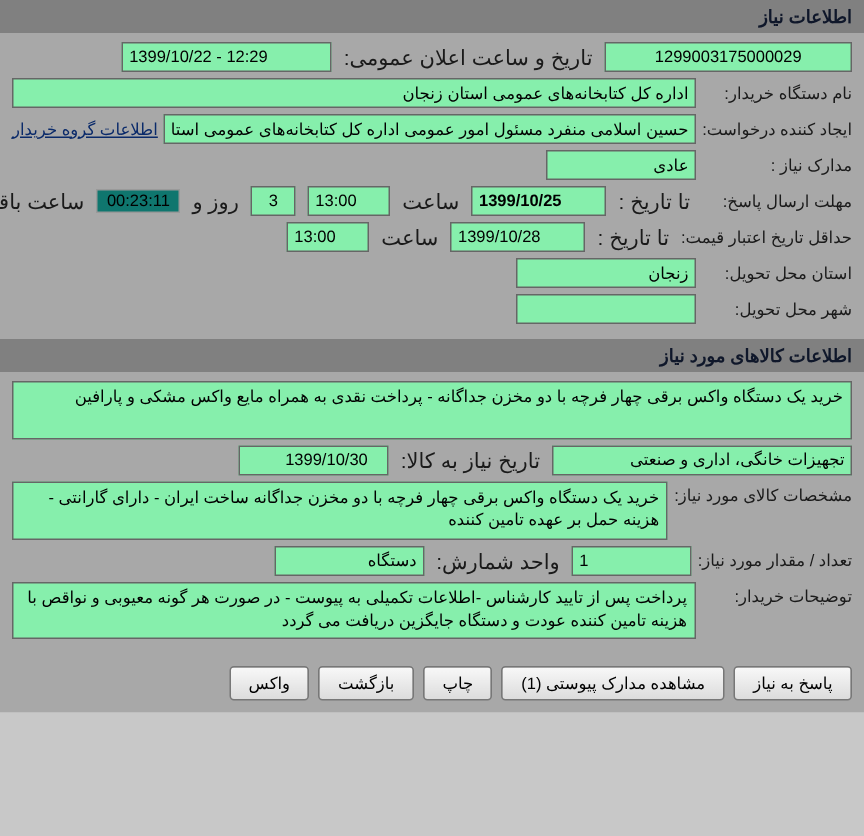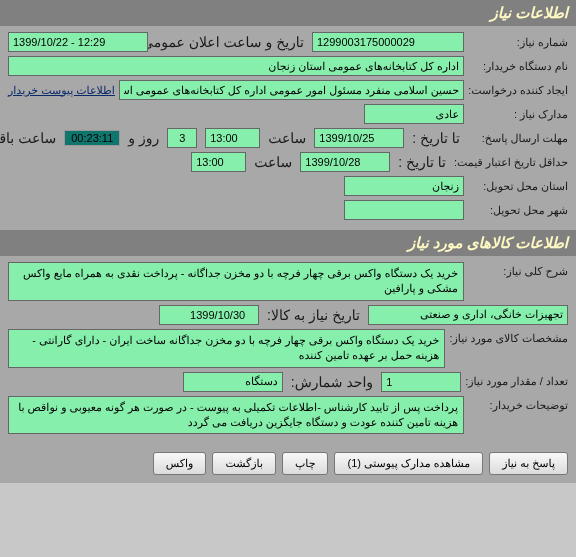--- a/index.html
+++ b/index.html
@@ -5,25 +5,24 @@
   * { box-sizing: border-box; margin: 0; padding: 0; }
   body {
     font-family: Tahoma, Arial, sans-serif;
     font-size: 11px;
     background: #c8c8c8;
     direction: rtl;
     padding: 0;
   }
   .section-header {
     background: #808080;
-    color: #fef9c3;
+    color: #0f172a;
     padding: 4px 8px;
     font-weight: bold;
-    font-size: 15px;
-    font-style: italic;
+    font-size: 12px;
   }
   .form-area {
     background: #a8a8a8;
     padding: 6px 8px;
   }
   .row {
     display: flex;
     align-items: center;
     margin-bottom: 4px;
     gap: 4px;
@@ -91,46 +90,45 @@
   .flex-spacer { flex: 1; }
 </style>
 </head>
 <body>
 
 <div class="section-header">اطلاعات نیاز</div>
 
 <div class="form-area">
 
   <div class="row">
-    <span class="label">شماره نیاز:</span>
-    <input class="field field-ltr" style="width: 165px;" readonly="" value="1299003175000029">
+    <input class="field field-ltr" style="width: 165px; text-align: center;" readonly="" value="1299003175000029">
     <span class="label-sm" style="min-width:140px;text-align:left">تاریخ و ساعت اعلان عمومی:</span>
     <input class="field field-ltr" style="width: 140px;" readonly="" value="1399/10/22 - 12:29">
   </div>
 
   <div class="row">
     <span class="label">نام دستگاه خریدار:</span>
     <input class="field" style="flex: 1 1 0%;" readonly="" value="اداره کل کتابخانه‌های عمومی استان زنجان">
   </div>
 
   <div class="row">
     <span class="label">ایجاد کننده درخواست:</span>
     <input class="field" style="flex: 1 1 0%;" readonly="" value="حسین اسلامی منفرد مسئول امور عمومی اداره کل کتابخانه‌های عمومی استان">
-    <span class="link">اطلاعات پیوست خریدار</span>
+    <span class="link">اطلاعات گروه خریدار</span>
   </div>
 
   <div class="row">
     <span class="label">مدارک نیاز :</span>
     <input class="field" style="width: 100px;" readonly="" value="عادی">
   </div>
 
   <div class="row">
     <span class="label">مهلت ارسال پاسخ:</span>
     <span class="label-sm">تا تاریخ :</span>
-    <input class="field field-ltr" style="width: 90px;" readonly="" value="1399/10/25">
+    <input class="field field-ltr" style="width: 90px; font-weight: bold;" readonly="" value="1399/10/25">
     <span class="label-sm">ساعت</span>
     <input class="field field-ltr" style="width: 55px;" readonly="" value="13:00">
     <span class="flex-spacer"></span>
     <input class="field field-ltr" style="width: 30px; text-align: center;" readonly="" value="3">
     <span class="label-sm">روز و</span>
     <span class="countdown">00:23:11</span>
     <span class="label-sm">ساعت باقی مانده</span>
   </div>
 
   <div class="row">
@@ -151,21 +149,20 @@
     <input class="field" style="width: 120px;" readonly="" value="">
   </div>
 
 </div>
 
 <div class="section-header">اطلاعات کالاهای مورد نیاز</div>
 
 <div class="form-area">
 
   <div class="row" style="align-items:flex-start">
-    <span class="label" style="padding-top:3px">شرح کلی نیاز:</span>
     <textarea class="field" rows="2" style="flex: 1 1 0%;" readonly="">خرید یک دستگاه واکس برقی چهار فرچه با دو مخزن جداگانه - پرداخت نقدی به همراه مایع واکس مشکی و پارافین</textarea>
   </div>
 
   <div class="row">
     <input class="field" style="width: 200px;" readonly="" value="تجهیزات خانگی، اداری و صنعتی">
     <span class="label-sm">تاریخ نیاز به کالا:</span>
     <input class="field field-ltr" style="width: 100px; padding-left: 30px;" readonly="" value="1399/10/30">
   </div>
 
   <div class="row" style="align-items:flex-start">

